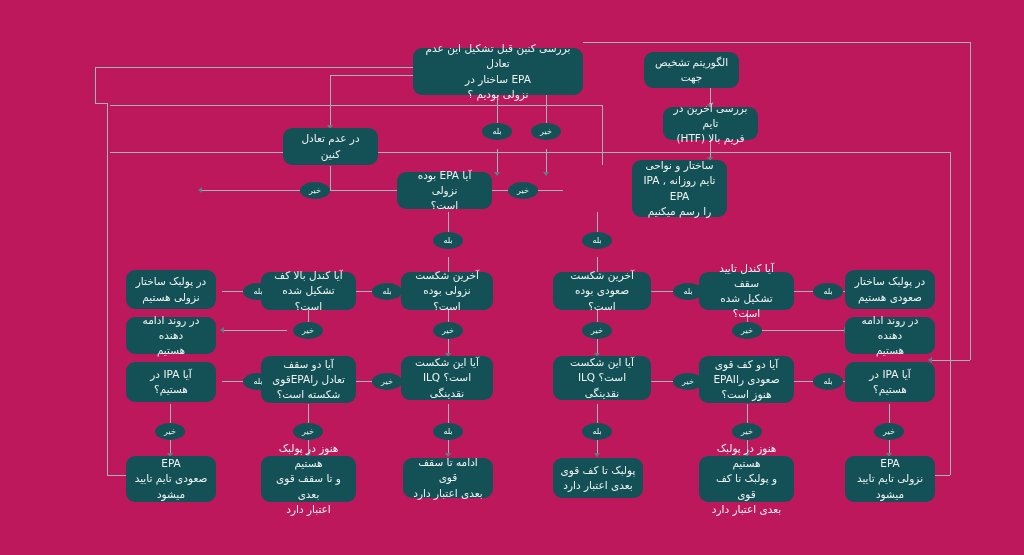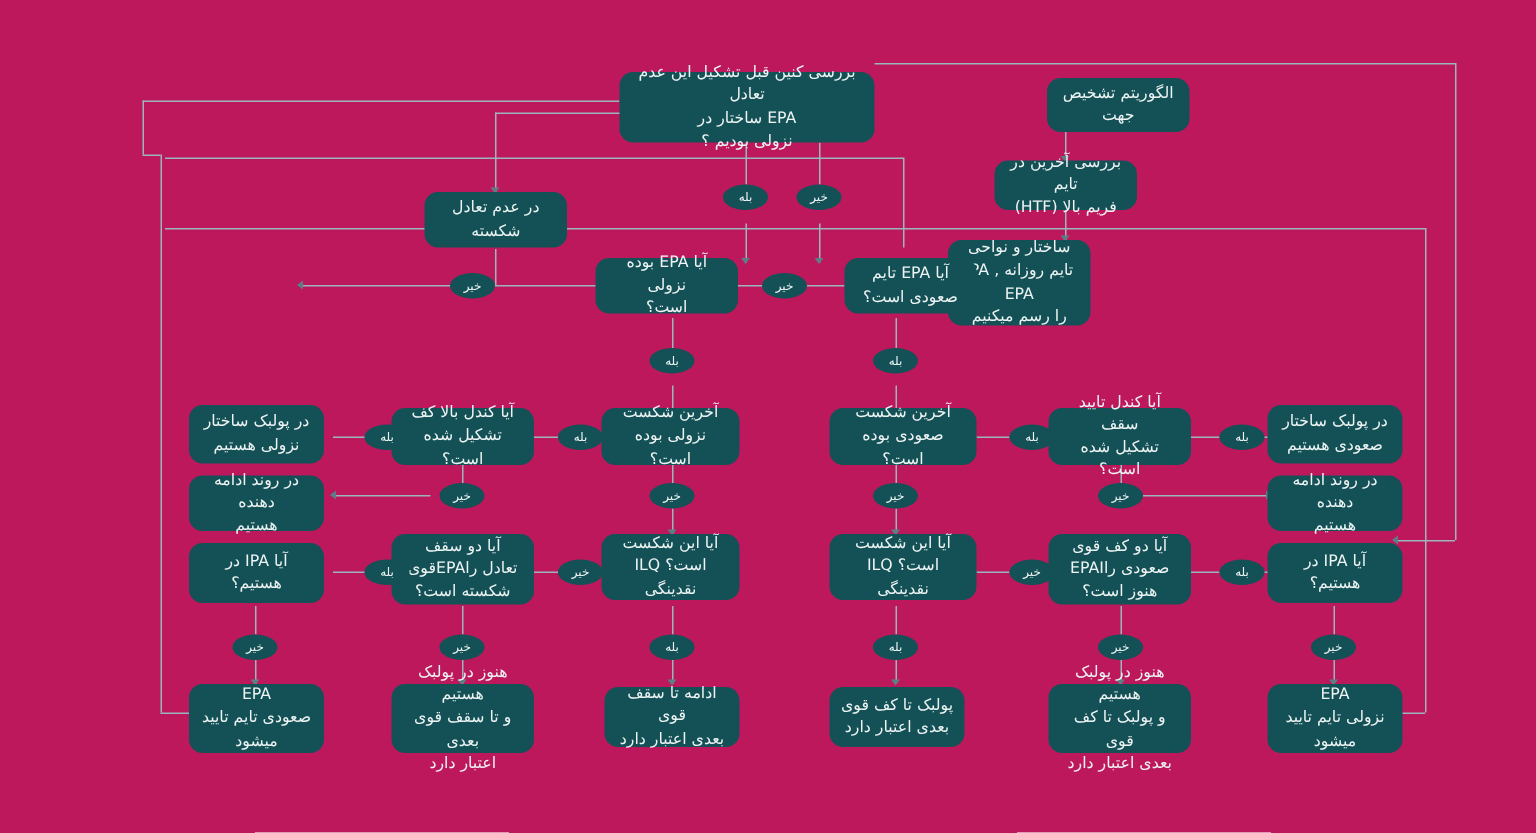--- a/index.html
+++ b/index.html
@@ -172,35 +172,33 @@
   <div class="arrow ar-d" style="left:744px;top:453px;"></div>
 
   <div class="ln lnv" style="left:597px;top:404px;height:19px;"></div>
   <div class="ln lnv" style="left:597px;top:440px;height:16px;"></div>
   <div class="arrow ar-d" style="left:594px;top:453px;"></div>
 
   <div class="node" style="left:413px;top:48px;width:170px;height:47px;">بررسی کنین قبل تشکیل این عدم تعادل
 EPA ساختار در
 نزولی بودیم ؟</div>
 
-  <div class="node" style="left:698px;top:52px;width:95px;height:36px;">الگوریتم تشخیص
+  <div class="node" style="left:644px;top:52px;width:95px;height:36px;font-family:Liberation Serif, serif;">الگوریتم تشخیص
 جهت</div>
   <div class="node" style="left:663px;top:107px;width:95px;height:33px;">بررسی آخرین در تایم
 فریم بالا (HTF)</div>
   <div class="node" style="left:632px;top:160px;width:95px;height:57px;">ساختار و نواحی
 تایم روزانه IPA , EPA
 را رسم میکنیم</div>
 
   <div class="node" style="left:283px;top:128px;width:95px;height:37px;">در عدم تعادل
-شکسته</div>
+کنین</div>
 
   <div class="node" style="left:397px;top:172px;width:95px;height:37px;">آیا  EPA بوده نزولی
 است؟</div>
-  <div class="node" style="left:563px;top:172px;width:88px;height:37px;">آیا  EPA تایم
-صعودی است؟</div>
 
   <div class="node" style="left:401px;top:272px;width:92px;height:38px;">آخرین شکست
 نزولی بوده است؟</div>
   <div class="node" style="left:553px;top:272px;width:98px;height:38px;">آخرین شکست
 صعودی بوده است؟</div>
 
   <div class="node" style="left:261px;top:272px;width:95px;height:38px;">آیا کندل بالا کف
 تشکیل شده است؟</div>
   <div class="node" style="left:699px;top:272px;width:95px;height:38px;">آیا کندل تایید سقف
 تشکیل شده است؟</div>

